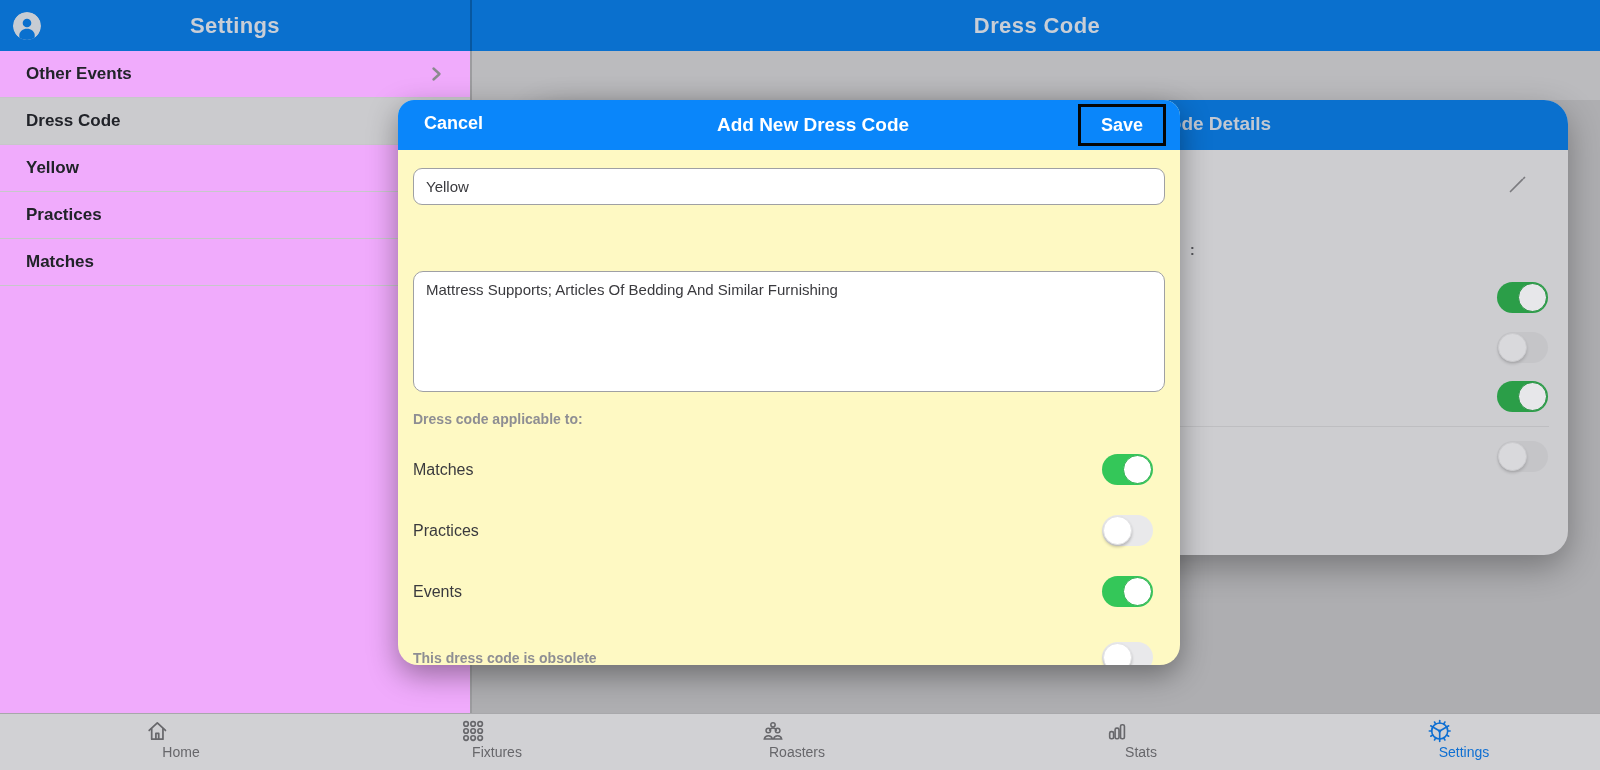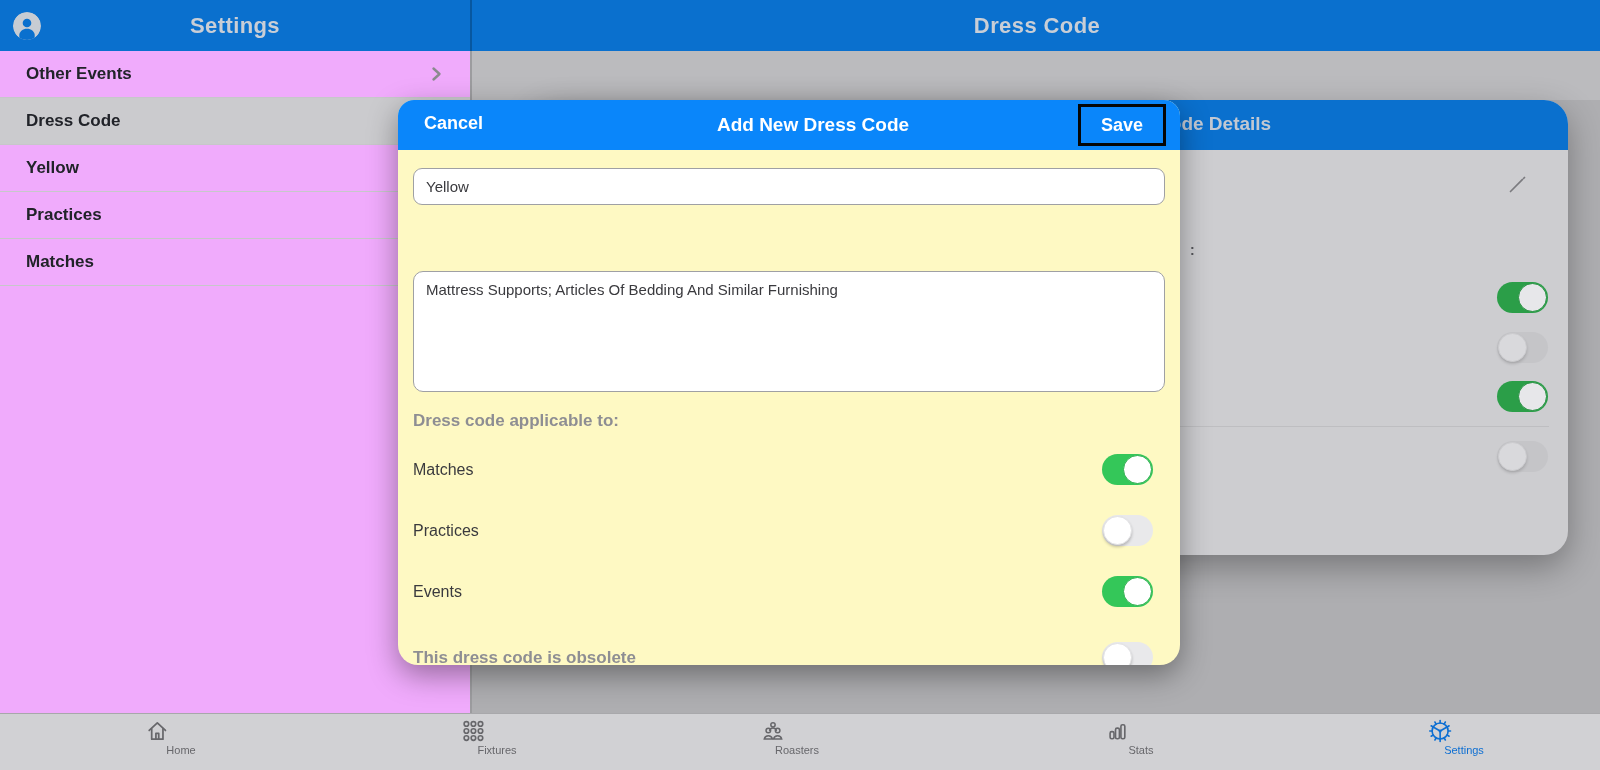--- a/index.html
+++ b/index.html
@@ -51,32 +51,32 @@
          border-radius:16px 16px 20px 20px;overflow:hidden;box-shadow:0 10px 30px rgba(0,0,0,.38);z-index:10;}
   .modal-hdr{position:absolute;left:0;top:0;width:100%;height:50px;background:#0a86fa;}
   .modal-cancel{position:absolute;left:26px;top:13px;font-size:18px;font-weight:700;color:#fff;cursor:pointer;}
   .modal-title{position:absolute;left:0;right:0;top:14px;text-align:center;font-size:19px;font-weight:700;color:#fff;margin-left:48px;}
   .modal-save{position:absolute;right:14px;top:4px;height:42px;min-width:88px;box-sizing:border-box;border:3px solid #060606;
               display:flex;align-items:center;justify-content:center;font-size:18px;font-weight:700;color:#fff;cursor:pointer;margin-left:32px;}
   .modal-input{position:absolute;left:15px;top:68px;width:752px;height:37px;box-sizing:border-box;border:1.5px solid #9fa0a4;
                border-radius:9px;padding:5px 12px;font-size:15px;color:#3a3a3e;font-family:inherit;background:#fff;outline:none;}
   .modal-textarea{position:absolute;left:15px;top:171px;width:752px;height:121px;box-sizing:border-box;border:1.5px solid #9fa0a4;
                border-radius:10px;padding:9px 12px;font-size:15px;color:#3a3a3e;font-family:inherit;background:#fff;resize:none;outline:none;}
-  .modal-small-label{font-size:17px;font-weight:700;color:#8e8e93;}
+  .modal-small-label{font-size:14px;font-weight:700;color:#8e8e93;}
   .applicable{position:absolute;left:15px;top:311px;}
   .modal-row{position:absolute;left:15px;width:740px;height:31px;display:flex;align-items:center;justify-content:space-between;}
   .modal-row .row-label{font-size:16px;color:#3a3a3e;}
   .row-matches{top:354px;} .row-practices{top:415px;} .row-events{top:476px;} .row-obsolete{top:542px;}
 
   
   .nav{position:absolute;left:0;top:713px;width:1600px;height:57px;background:#d1d1d4;border-top:1px solid #a8a8ab;box-sizing:border-box;}
   .nav-item{position:absolute;top:4px;transform:translateX(-50%);text-align:center;color:#67676b;cursor:pointer;}
   .nav-item[data-active="true"]{color:#0e6fd2;}
   .nav-icon{width:26px;height:26px;display:block;margin:0 auto;}
-  .nav-label{font-size:11px;margin-top:0px;display:block;margin-left:48px;}
+  .nav-label{font-size:14px;margin-top:0px;display:block;margin-left:48px;}
 </style>
 </head>
 <body>
 
 <div id="app">
 
   <div class="hdr hdr-left">
     <svg class="avatar" viewBox="0 0 28 28">
       <defs>
           <clipPath id="avclip">

